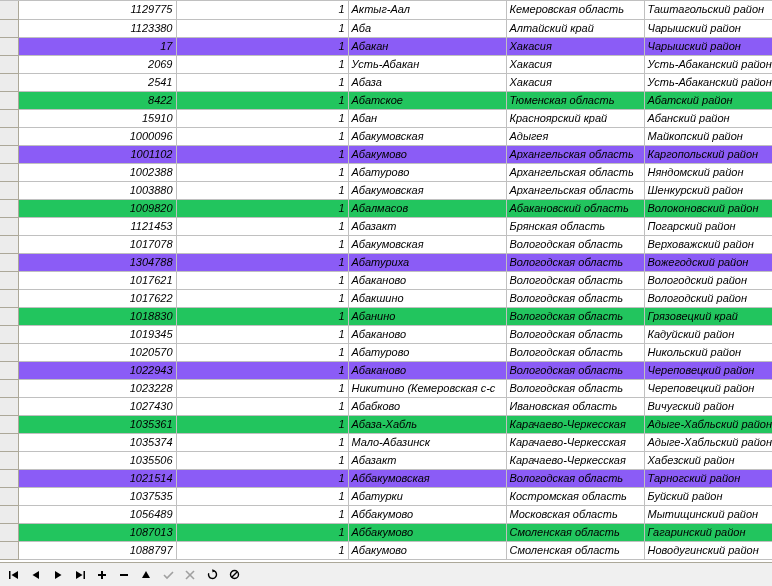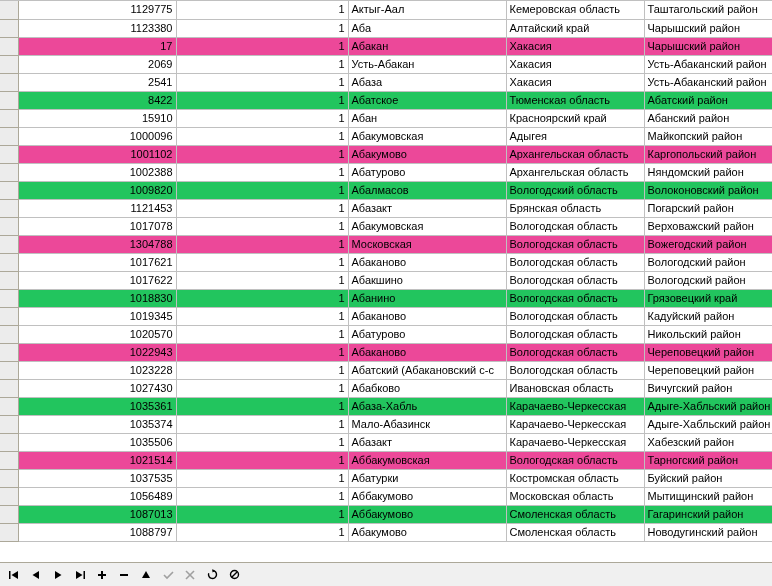--- a/index.html
+++ b/index.html
@@ -20,20 +20,21 @@
     overflow: hidden;
     border-top: 1px solid #c0c0c0;
   }
   table {
     width: 100%;
     border-collapse: collapse;
     table-layout: fixed;
   }
   tr {
     height: 18px;
+    font-style: italic;
   }
   td {
     border-right: 1px solid #c0c0c0;
     border-bottom: 1px solid #c0c0c0;
     padding: 0 3px;
     overflow: hidden;
     white-space: nowrap;
     text-overflow: clip;
     line-height: 17px;
     vertical-align: middle;
@@ -42,21 +43,21 @@
     background: #ececec;
     border-right: 1px solid #aca899;
     border-bottom: 1px solid #aca899;
     width: 16px;
     padding: 0;
   }
   td.num {
     text-align: right;
   }
   tr.row-white td.cell { background: #ffffff; }
-  tr.row-blue  td.cell { background: #ec4899; }
+  tr.row-blue  td.cell { background: #8b5cf6; }
   tr.row-gray  td.cell { background: #22c55e; }
 
   col.c0 { width: 18px; }
   col.c1 { width: 158px; }
   col.c2 { width: 172px; }
   col.c3 { width: 158px; }
   col.c4 { width: 138px; }
   col.c5 { width: 128px; }
 
   .navbar {
@@ -169,26 +170,34 @@
           <td class="cell">Каргопольский район</td>
         </tr>
         <tr class="row-white">
           <td class="hdr"></td>
           <td class="cell num">1002388</td>
           <td class="cell num">1</td>
           <td class="cell">Абатурово</td>
           <td class="cell">Архангельская область</td>
           <td class="cell">Няндомский район</td>
         </tr>
+        <tr class="row-white">
+          <td class="hdr"></td>
+          <td class="cell num">1003880</td>
+          <td class="cell num">1</td>
+          <td class="cell">Абакумовская</td>
+          <td class="cell">Архангельская область</td>
+          <td class="cell">Шенкурский район</td>
+        </tr>
         <tr class="row-gray">
           <td class="hdr"></td>
           <td class="cell num">1009820</td>
           <td class="cell num">1</td>
           <td class="cell">Абалмасов</td>
-          <td class="cell">Вологодский область</td>
+          <td class="cell">Абакановский область</td>
           <td class="cell">Волоконовский район</td>
         </tr>
         <tr class="row-white">
           <td class="hdr"></td>
           <td class="cell num">1121453</td>
           <td class="cell num">1</td>
           <td class="cell">Абазакт</td>
           <td class="cell">Брянская область</td>
           <td class="cell">Погарский район</td>
         </tr>
@@ -197,21 +206,21 @@
           <td class="cell num">1017078</td>
           <td class="cell num">1</td>
           <td class="cell">Абакумовская</td>
           <td class="cell">Вологодская область</td>
           <td class="cell">Верховажский район</td>
         </tr>
         <tr class="row-blue">
           <td class="hdr"></td>
           <td class="cell num">1304788</td>
           <td class="cell num">1</td>
-          <td class="cell">Московская</td>
+          <td class="cell">Абатуриха</td>
           <td class="cell">Вологодская область</td>
           <td class="cell">Вожегодский район</td>
         </tr>
         <tr class="row-white">
           <td class="hdr"></td>
           <td class="cell num">1017621</td>
           <td class="cell num">1</td>
           <td class="cell">Абаканово</td>
           <td class="cell">Вологодская область</td>
           <td class="cell">Вологодский район</td>
@@ -253,21 +262,21 @@
           <td class="cell num">1022943</td>
           <td class="cell num">1</td>
           <td class="cell">Абаканово</td>
           <td class="cell">Вологодская область</td>
           <td class="cell">Череповецкий район</td>
         </tr>
         <tr class="row-white">
           <td class="hdr"></td>
           <td class="cell num">1023228</td>
           <td class="cell num">1</td>
-          <td class="cell">Абатский (Абакановский с-с</td>
+          <td class="cell">Никитино (Кемеровская с-с</td>
           <td class="cell">Вологодская область</td>
           <td class="cell">Череповецкий район</td>
         </tr>
         <tr class="row-white">
           <td class="hdr"></td>
           <td class="cell num">1027430</td>
           <td class="cell num">1</td>
           <td class="cell">Абабково</td>
           <td class="cell">Ивановская область</td>
           <td class="cell">Вичугский район</td>

